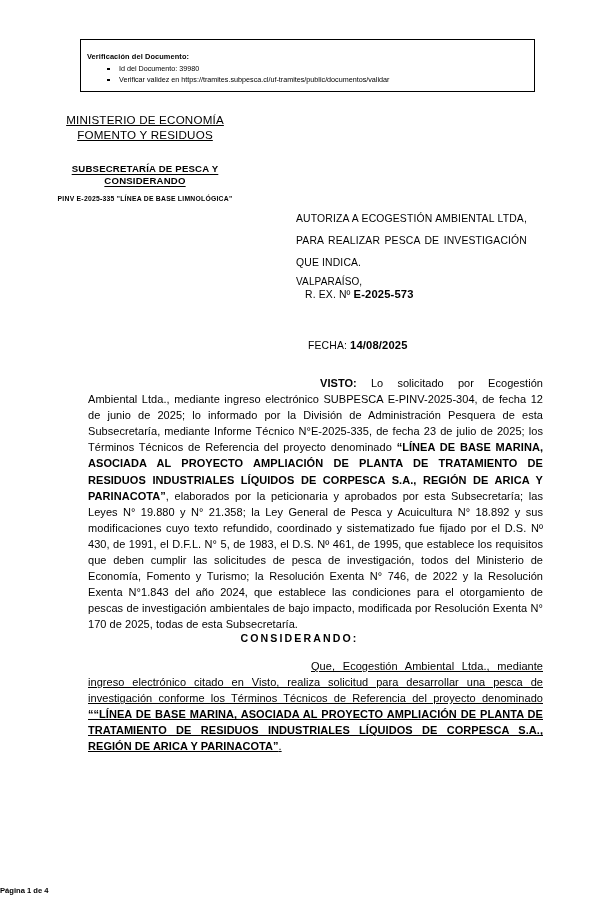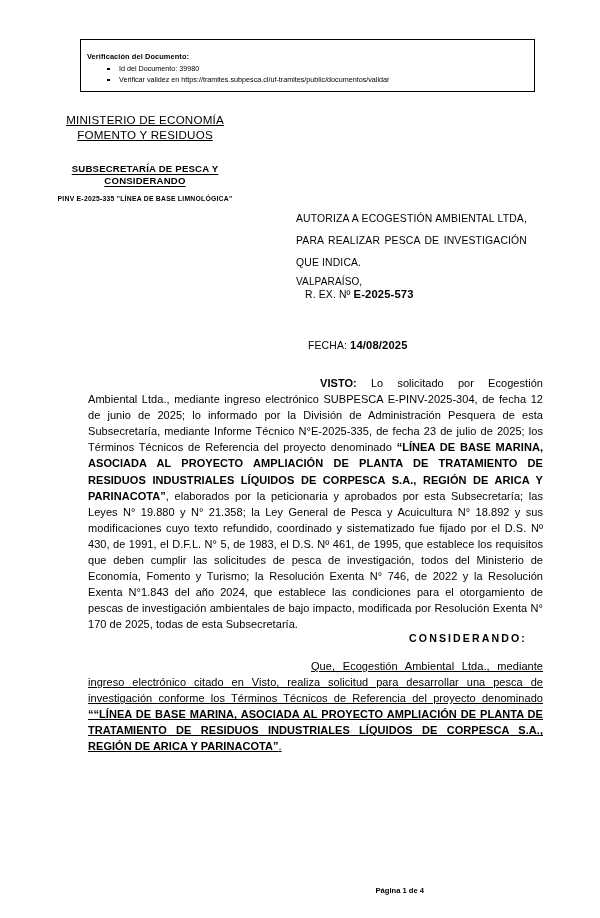--- a/index.html
+++ b/index.html
@@ -156,32 +156,31 @@
   .lead-indent { display: inline-block; width: 232px; }
   .lead-indent-2 { display: inline-block; width: 223px; }
 
   b.strong { font-weight: bold; }
 
   .considerando-head {
     position: absolute;
     left: 72px;
     top: 632px;
     width: 455px;
-    text-align: right;
+    text-align: center;
     font-size: 10.6px;
     font-weight: bold;
     letter-spacing: 2.1px;
   }
 
   .footer {
     position: absolute;
     left: 0;
     top: 886px;
     width: 424px;
-    text-align: right;
     font-size: 7.6px;
     font-weight: bold;
   }
 </style>
 </head>
 <body>
 
 <div class="page">
 
   <div class="verif-box">

